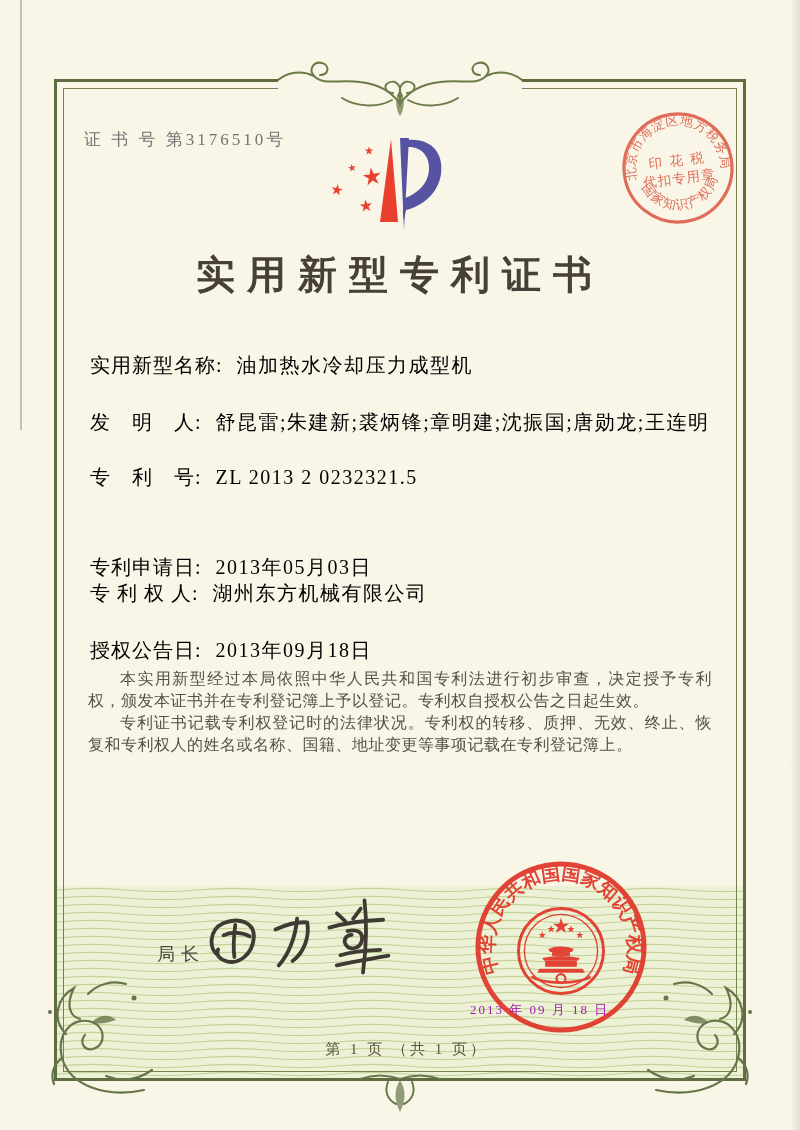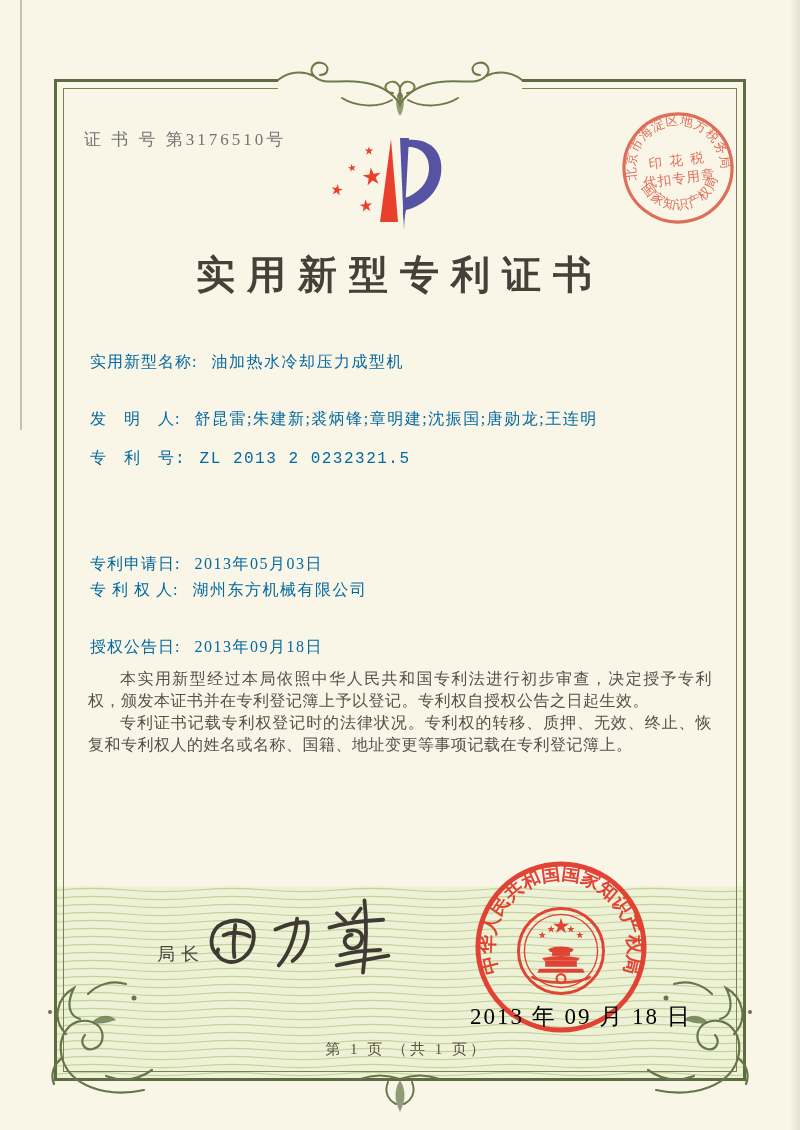--- a/index.html
+++ b/index.html
@@ -22,36 +22,36 @@
   .band{left:57px;top:886px;width:686px;height:192px;z-index:1;}
   
   .orn-top{left:278px;top:58px;width:244px;height:62px;z-index:3;background:#f9f6e7;}
   .orn-bl{left:36px;top:972px;width:140px;height:140px;z-index:3;}
   .orn-br{left:624px;top:972px;width:140px;height:140px;z-index:3;}
   .orn-bc{left:360px;top:1066px;width:80px;height:56px;z-index:3;}
   
   .cert-no{left:84px;top:128px;font-size:17px;color:#737373;letter-spacing:3px;z-index:5;}
   .title{left:0;right:0;top:248px;text-align:center;font-size:39px;font-weight:700;
     letter-spacing:12px;color:#474038;z-index:5;}
-  .field{left:90px;width:640px;font-size:16px;color:#0369a1;z-index:5;white-space:nowrap;}
+  .field{left:90px;width:640px;font-size:20px;color:#000000;z-index:5;white-space:nowrap;}
   .field .flabel{letter-spacing:1px;}
   .field .fvalue{margin-left:14px;letter-spacing:1.5px;}
-  .f0{top:352px;} .f1{top:409px;} .f2{top:448px;font-family:Liberation Mono, monospace;}
+  .f0{top:352px;} .f1{top:409px;} .f2{top:464px;}
   .f3{top:554px;} .f4{top:580px;} .f5{top:637px;}
   .paras{left:88px;top:668px;width:624px;z-index:5;}
   .paras p{margin:0;font-size:16px;line-height:22px;color:#56504a;
     text-align:justify;text-indent:2em;letter-spacing:.5px;}
   .signer-title{left:157px;top:942px;font-size:18px;color:#4c473f;letter-spacing:6px;z-index:5;}
   .signature{left:200px;top:892px;width:210px;height:106px;z-index:5;transform:rotate(-2deg);}
   .visually-hidden{position:absolute;width:1px;height:1px;overflow:hidden;
     clip:rect(0 0 0 0);white-space:nowrap;}
   .tax-stamp{left:612px;top:102px;width:132px;height:132px;z-index:4;opacity:.82;}
   .logo{left:318px;top:136px;width:164px;height:110px;z-index:4;}
   .big-seal{left:472px;top:858px;width:178px;height:178px;z-index:4;opacity:.92;}
-  .seal-date{left:470px;top:1001px;font-size:23px;color:#000000;letter-spacing:2px;z-index:6;}
+  .seal-date{left:470px;top:1001px;font-size:13px;color:#a21caf;letter-spacing:2px;z-index:6;}
   .footer{left:13px;right:0;top:1040px;text-align:center;font-size:15px;color:#5a5342;
     letter-spacing:3px;z-index:5;}
   svg{display:block;}
 </style>
 </head>
 <body>
 
 <div class="abs scan-line"></div>
 <div class="abs right-shade"></div>
 

